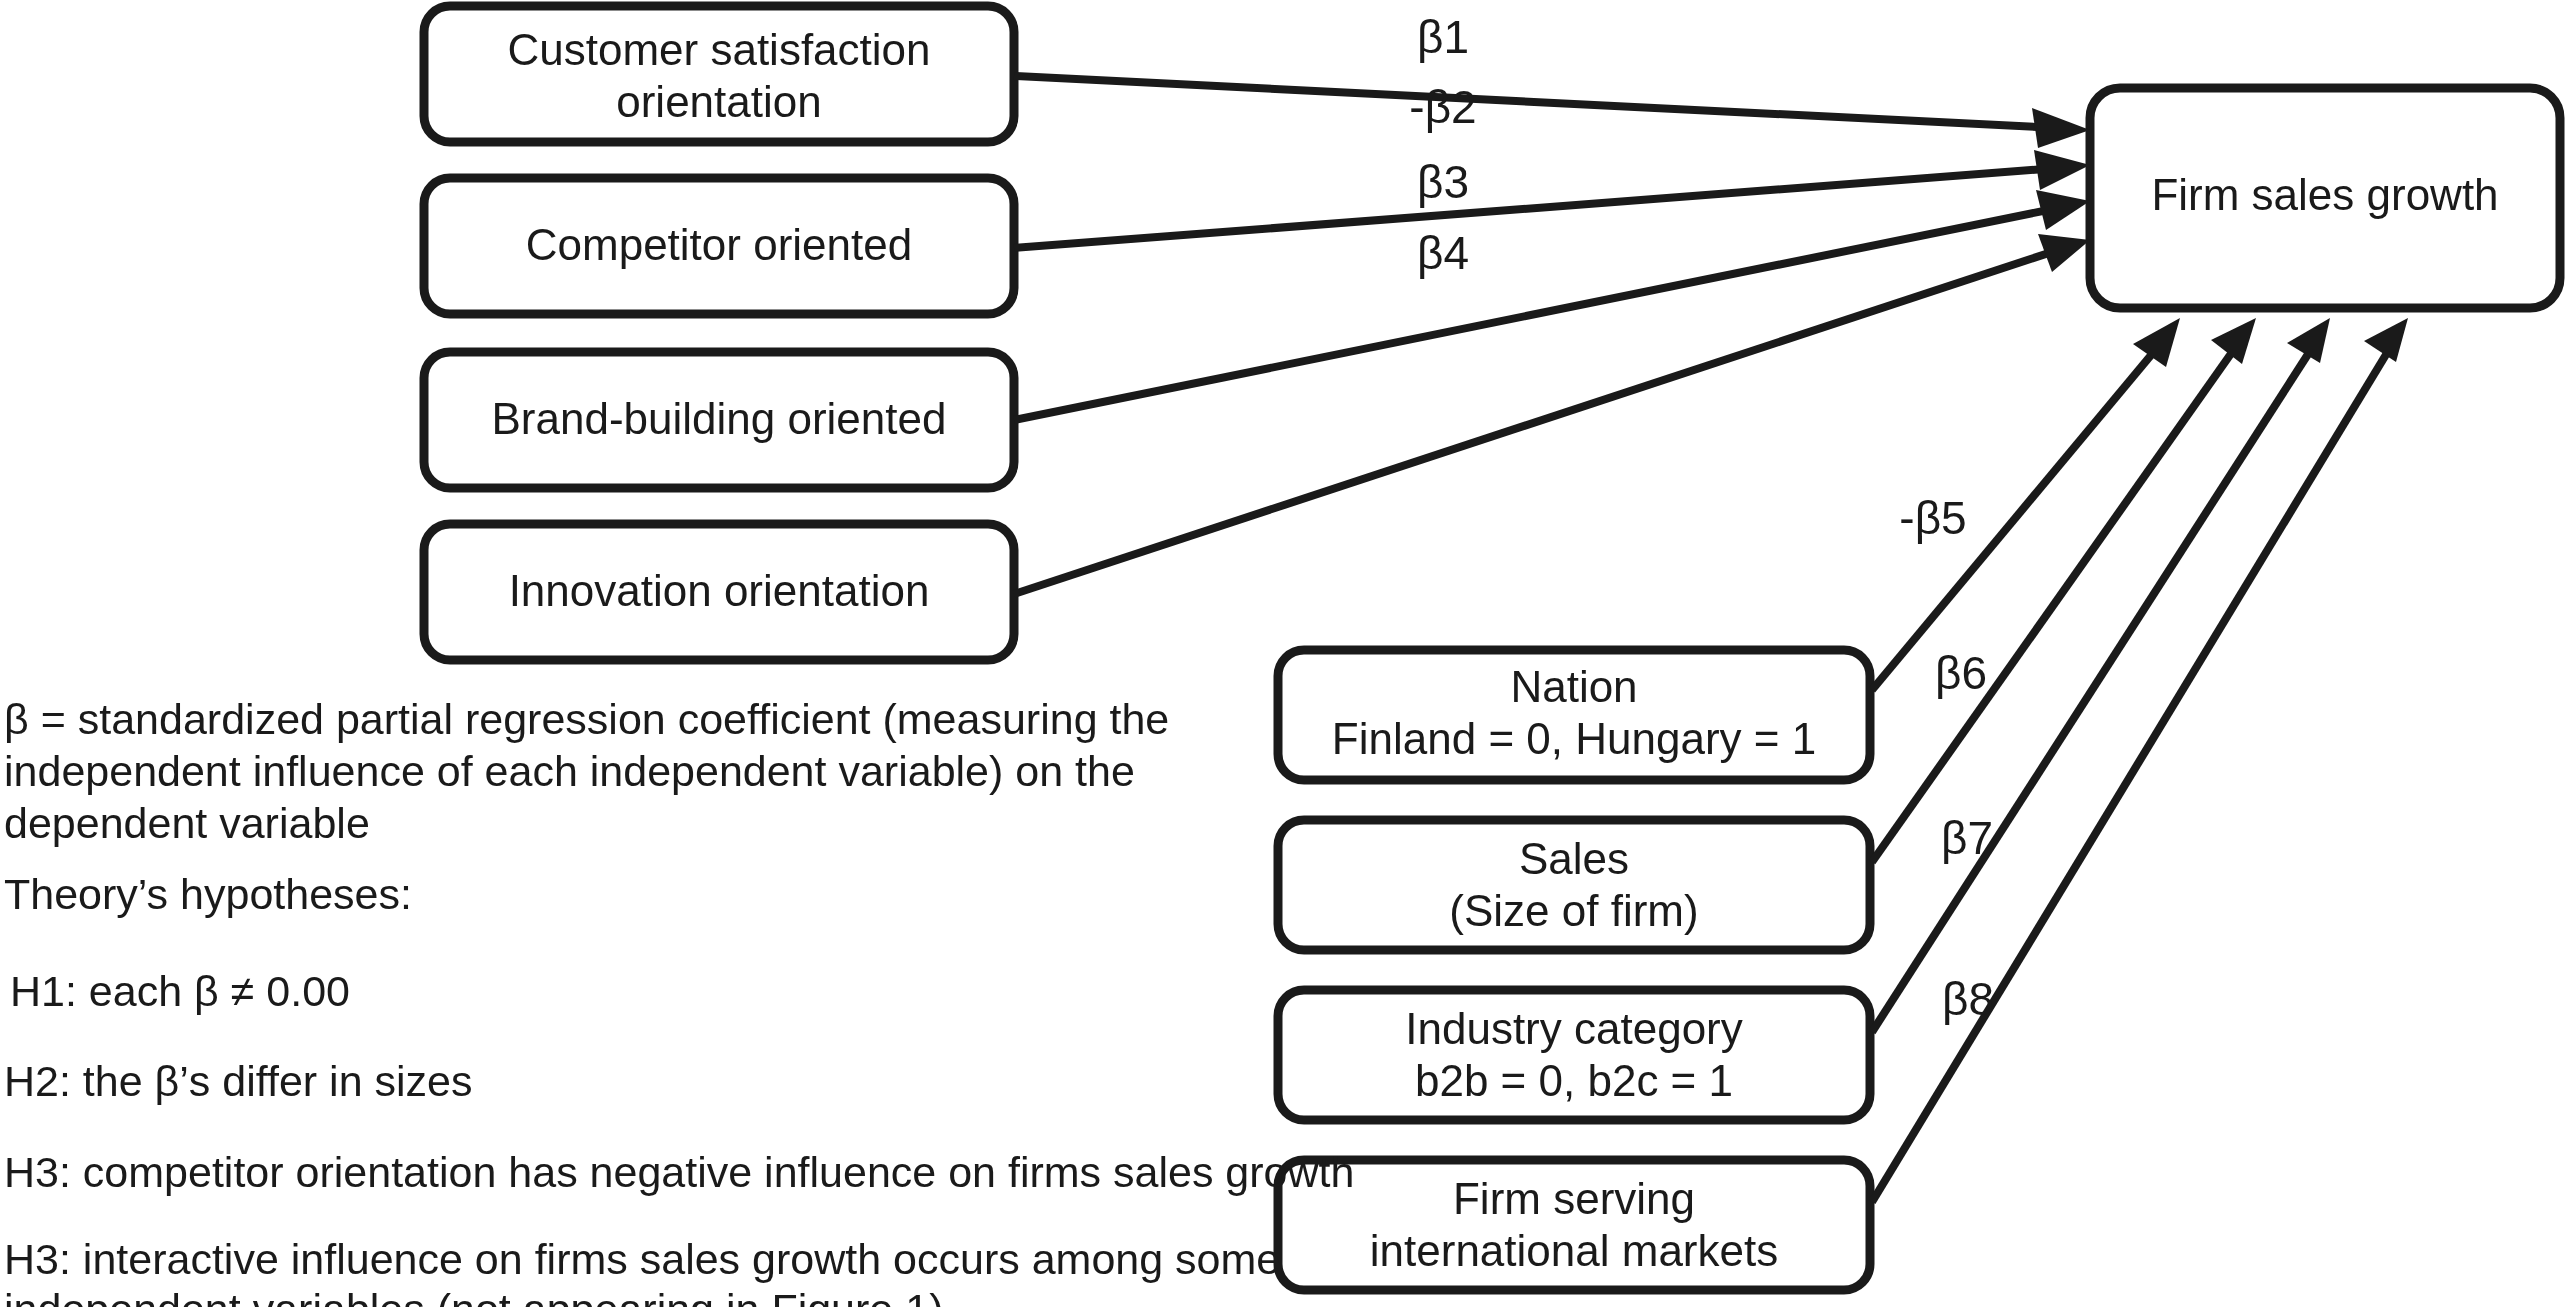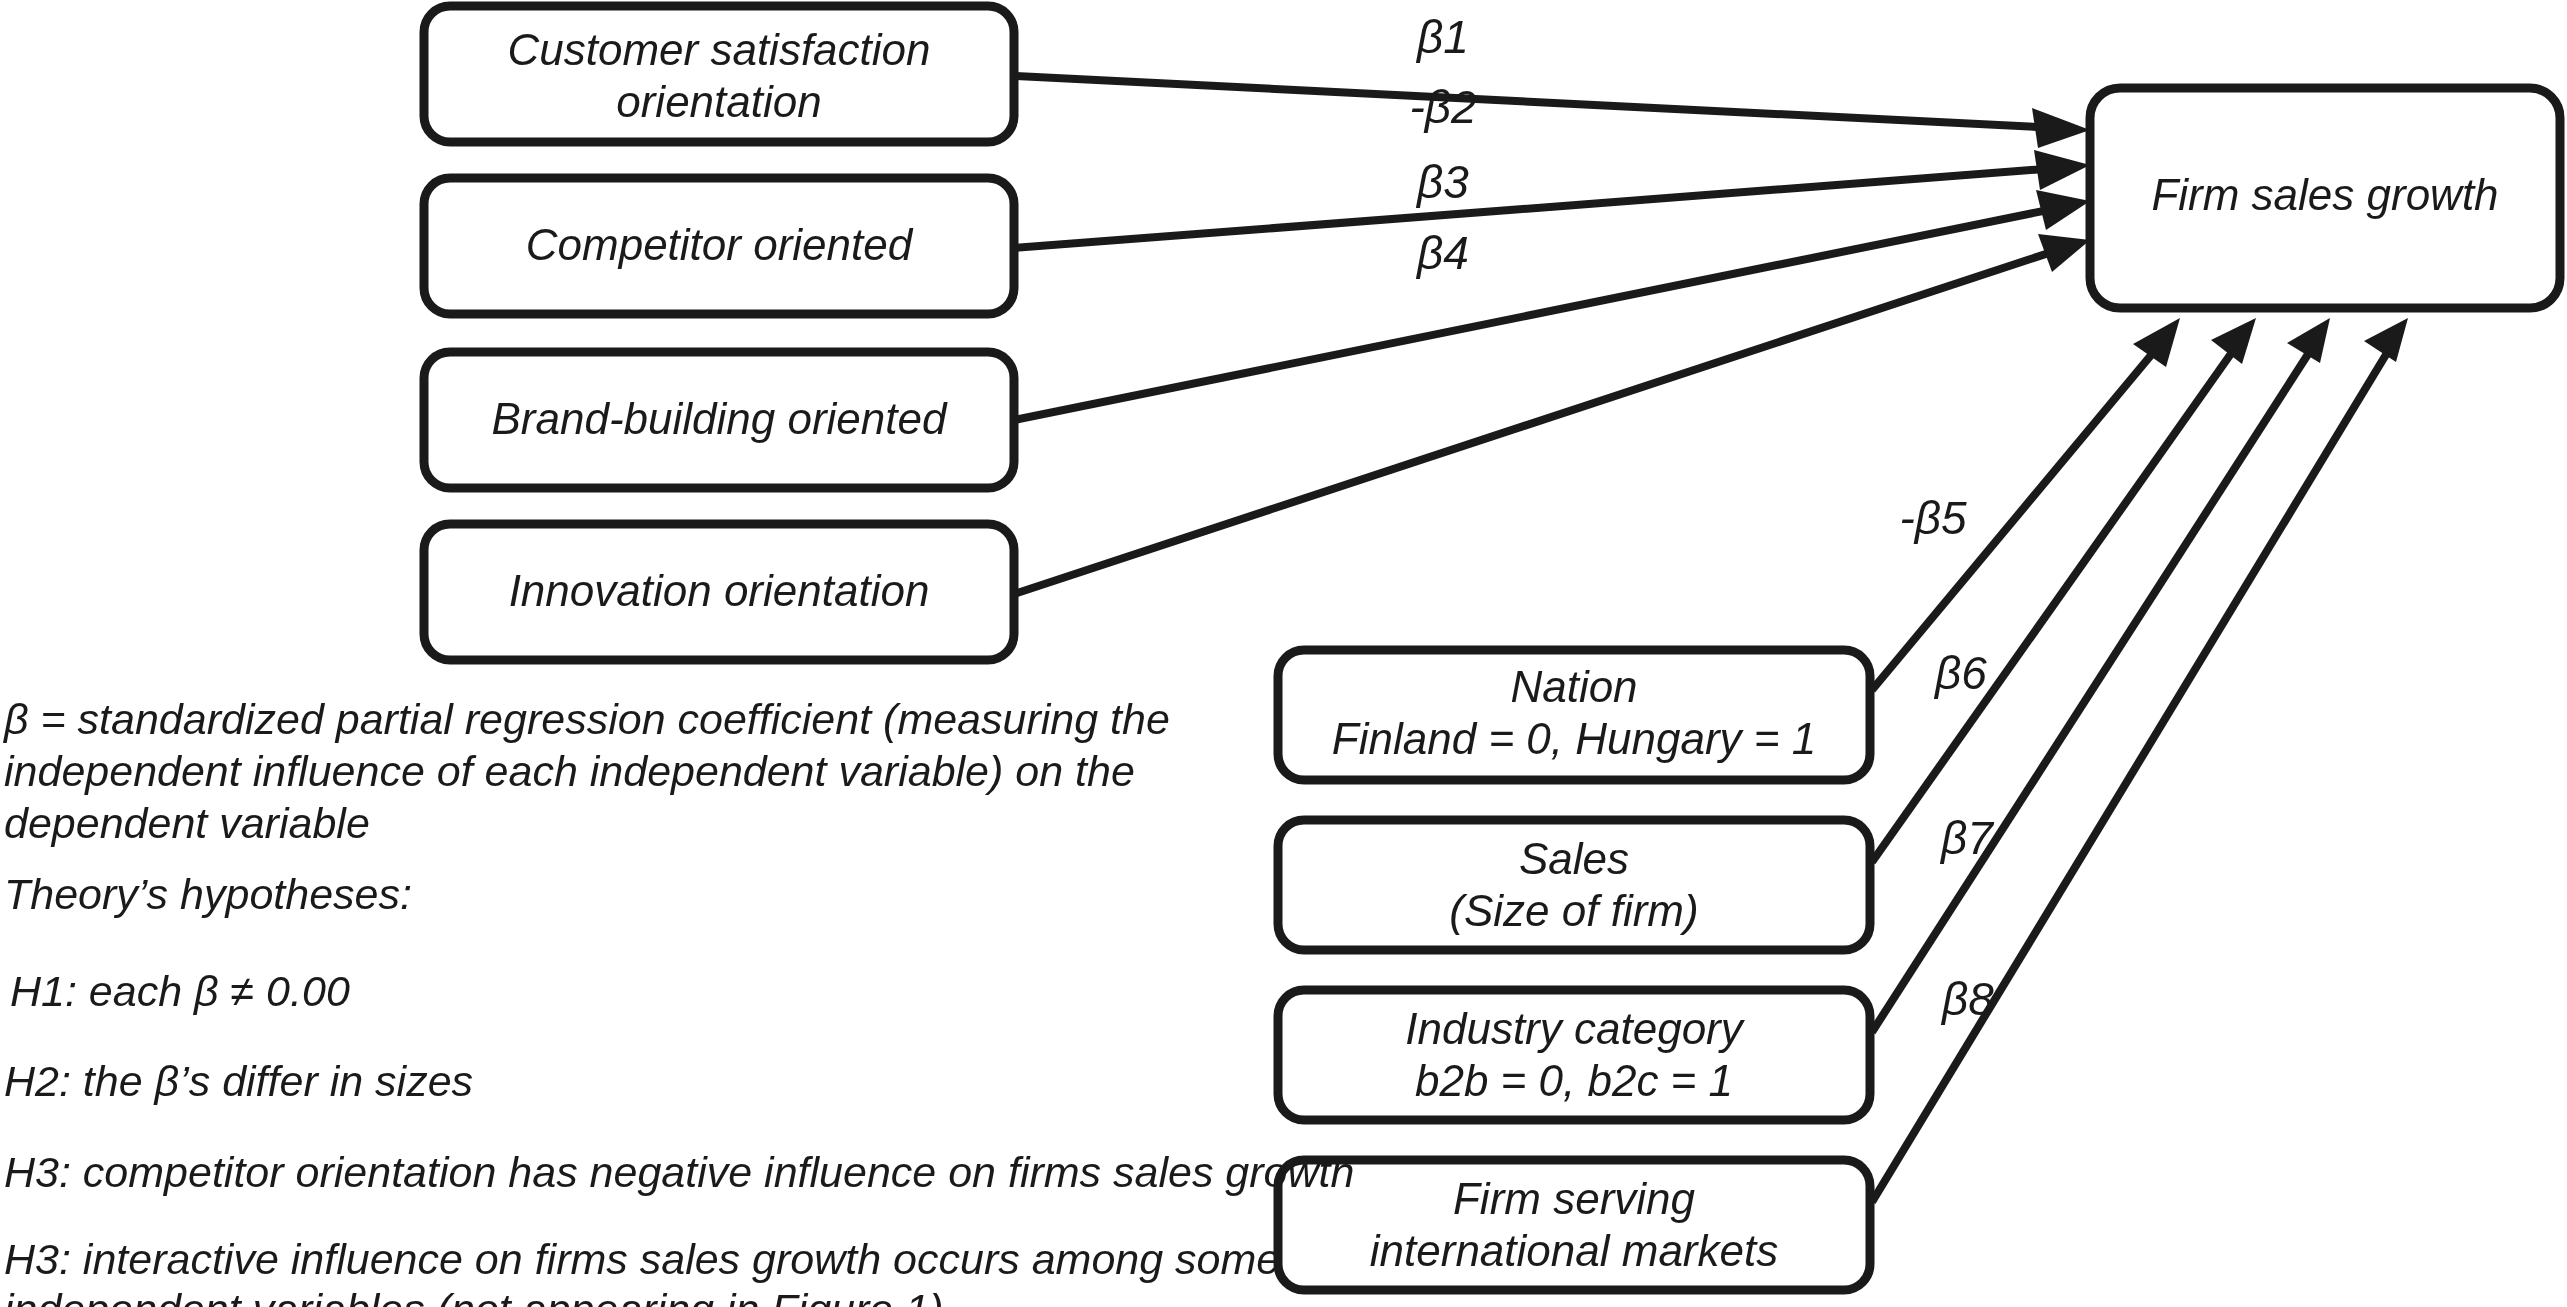--- a/index.html
+++ b/index.html
@@ -7,21 +7,20 @@
     padding: 0;
     background: #ffffff;
   }
   #canvas {
     position: relative;
     width: 2567px;
     height: 1307px;
     background: #ffffff;
     font-family: "Liberation Sans", sans-serif;
     overflow: hidden;
-    font-style: italic;
   }
   svg#diagram {
     position: absolute;
     inset: 0;
     width: 2567px;
     height: 1307px;
     display: block;
   }
   .node-rect {
     fill: #ffffff;

